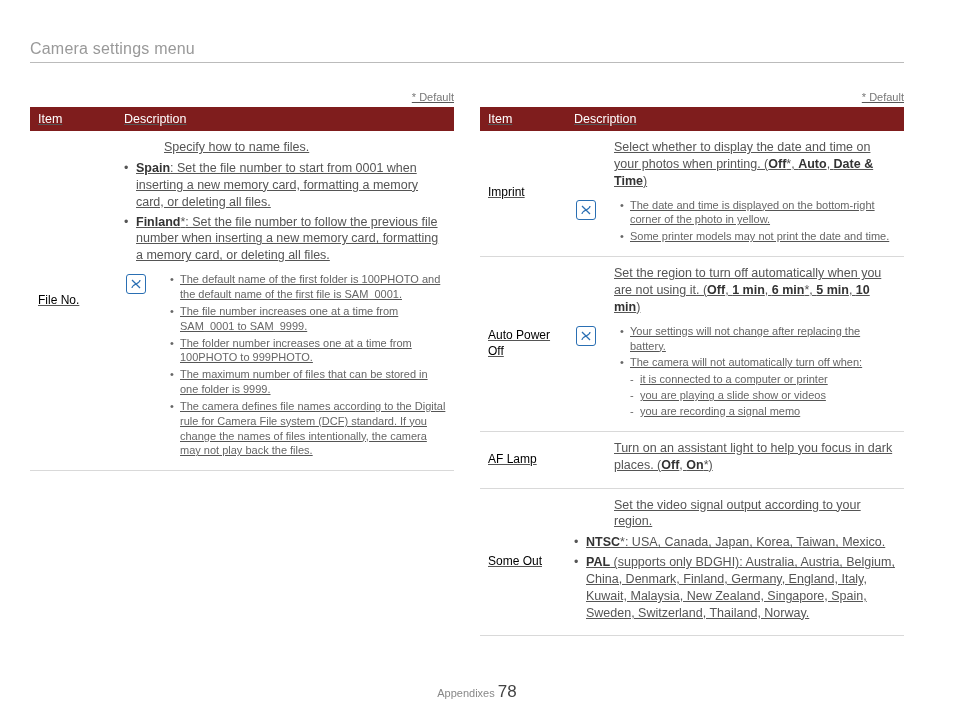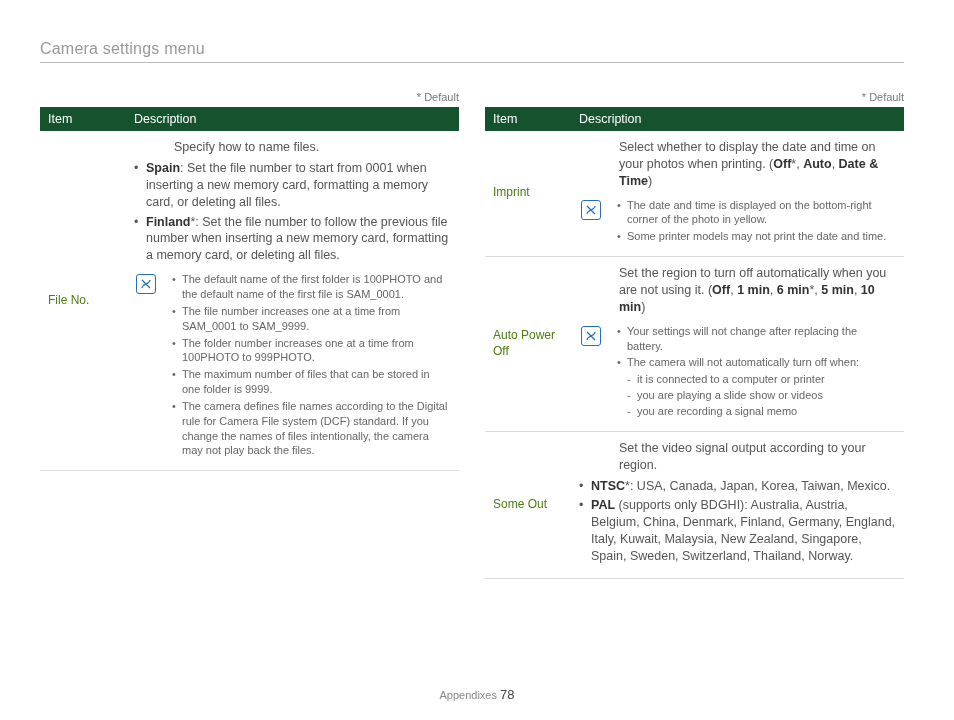--- a/index.html
+++ b/index.html
@@ -1,41 +1,41 @@
 <!DOCTYPE html>
 <html><head>
 <meta charset="utf-8">
 <style>
   * { box-sizing: border-box; margin: 0; padding: 0; }
   html, body { width: 954px; height: 720px; background: #fff; font-family: Arial, Helvetica, sans-serif; color: #555; }
-  .page { width: 954px; height: 720px; position: relative; padding: 40px 50px 0 40px; }
+  .page { width: 954px; height: 720px; position: relative; padding: 40px 50px 0 30px; }
   .page-title { font-size: 16px; font-weight: 300; color: #999; letter-spacing: 0.2px; padding-bottom: 4px; border-bottom: 1px solid #bbb; margin-bottom: 28px; }
-  .columns { display: flex; gap: 26px; }
+  .columns { display: flex; gap: 26px; text-decoration: underline; }
   .col { flex: 1 1 0; min-width: 0; }
   .default-note { text-align: right; font-size: 11px; color: #777; margin-bottom: 4px; }
   table { width: 100%; border-collapse: collapse; table-layout: fixed; }
-  th { background: #14532d; color: #fff; font-weight: 400; text-align: left; font-size: 12.5px; padding: 5px 8px; }
+  th { background: #7f1d1d; color: #fff; font-weight: 400; text-align: left; font-size: 12.5px; padding: 5px 8px; }
   th.hitem { width: 86px; }
   td { border-bottom: 1px solid #d9d9d9; padding: 8px 8px 10px 8px; vertical-align: middle; font-size: 12.5px; color: #555; line-height: 1.35; }
-  td.item-cell { font-size: 12px; color: #4d7c0f; }
+  td.item-cell { font-size: 12px; color: #000000; }
   .desc p { margin-bottom: 4px; margin-left: 40px; }
   ul.bullets { list-style: none; margin: 4px 0 0 0; }
   ul.bullets > li { position: relative; padding-left: 12px; margin-bottom: 3px; }
   ul.bullets > li::before { content: "•"; position: absolute; left: 0; top: 0; color: #555; }
-  .note-box { display: flex; align-items: flex-start; gap: 16px; margin-top: 8px; }
+  .note-box { display: flex; align-items: flex-start; gap: 24px; margin-top: 8px; }
   .note-icon { flex: 0 0 auto; width: 20px; height: 20px; border: 1.5px solid #2a6fb3; border-radius: 3px; color: #2a6fb3; display: flex; align-items: center; justify-content: center; margin-top: 2px; margin-left: 2px; }
   .note-icon svg { width: 12px; height: 12px; }
   .note-list { list-style: none; font-size: 11px; color: #666; }
   .note-list > li { position: relative; padding-left: 10px; margin-bottom: 2px; line-height: 1.35; }
   .note-list > li::before { content: "•"; position: absolute; left: 0; top: 0; }
   .sub-list { list-style: none; margin-top: 2px; }
   .sub-list > li { position: relative; padding-left: 10px; margin-bottom: 1px; }
   .sub-list > li::before { content: "-"; position: absolute; left: 0; top: 0; }
   .footer { position: absolute; bottom: 18px; left: 0; width: 100%; text-align: center; font-size: 11px; color: #888; }
-  .footer .pg { color: #444; font-size: 13px; margin-left: 0; }
+  .footer .pg { color: #444; font-size: 17px; margin-left: 0; }
   b { font-weight: 700; color: #333; }
 </style>
 </head>
 <body>
 
 <div class="page">
   <div class="page-title">Camera settings menu</div>
 
   <div class="columns">
 
@@ -132,20 +132,28 @@
                       <li>it is connected to a computer or printer</li>
                       <li>you are playing a slide show or videos</li>
                       <li>you are recording a signal memo</li>
                     </ul>
                   </li>
                 </ul>
               </div>
             </td>
           </tr>
 
+          <tr>
+            <td class="item-cell">AF Lamp</td>
+            <td class="desc">
+              <p>
+                <span>Turn on an assistant light to help you focus in dark places. (</span><b>Off</b><span>, </span><b>On</b><span>*</span><span>)</span>
+              </p>
+            </td>
+          </tr>
 
           <tr>
             <td class="item-cell">Some Out</td>
             <td class="desc">
               <p>Set the video signal output according to your region.</p>
               <ul class="bullets">
                 <li>
                   <b>NTSC</b><span>*</span><span>: USA, Canada, Japan, Korea, Taiwan, Mexico.</span>
                 </li>
                 <li>

